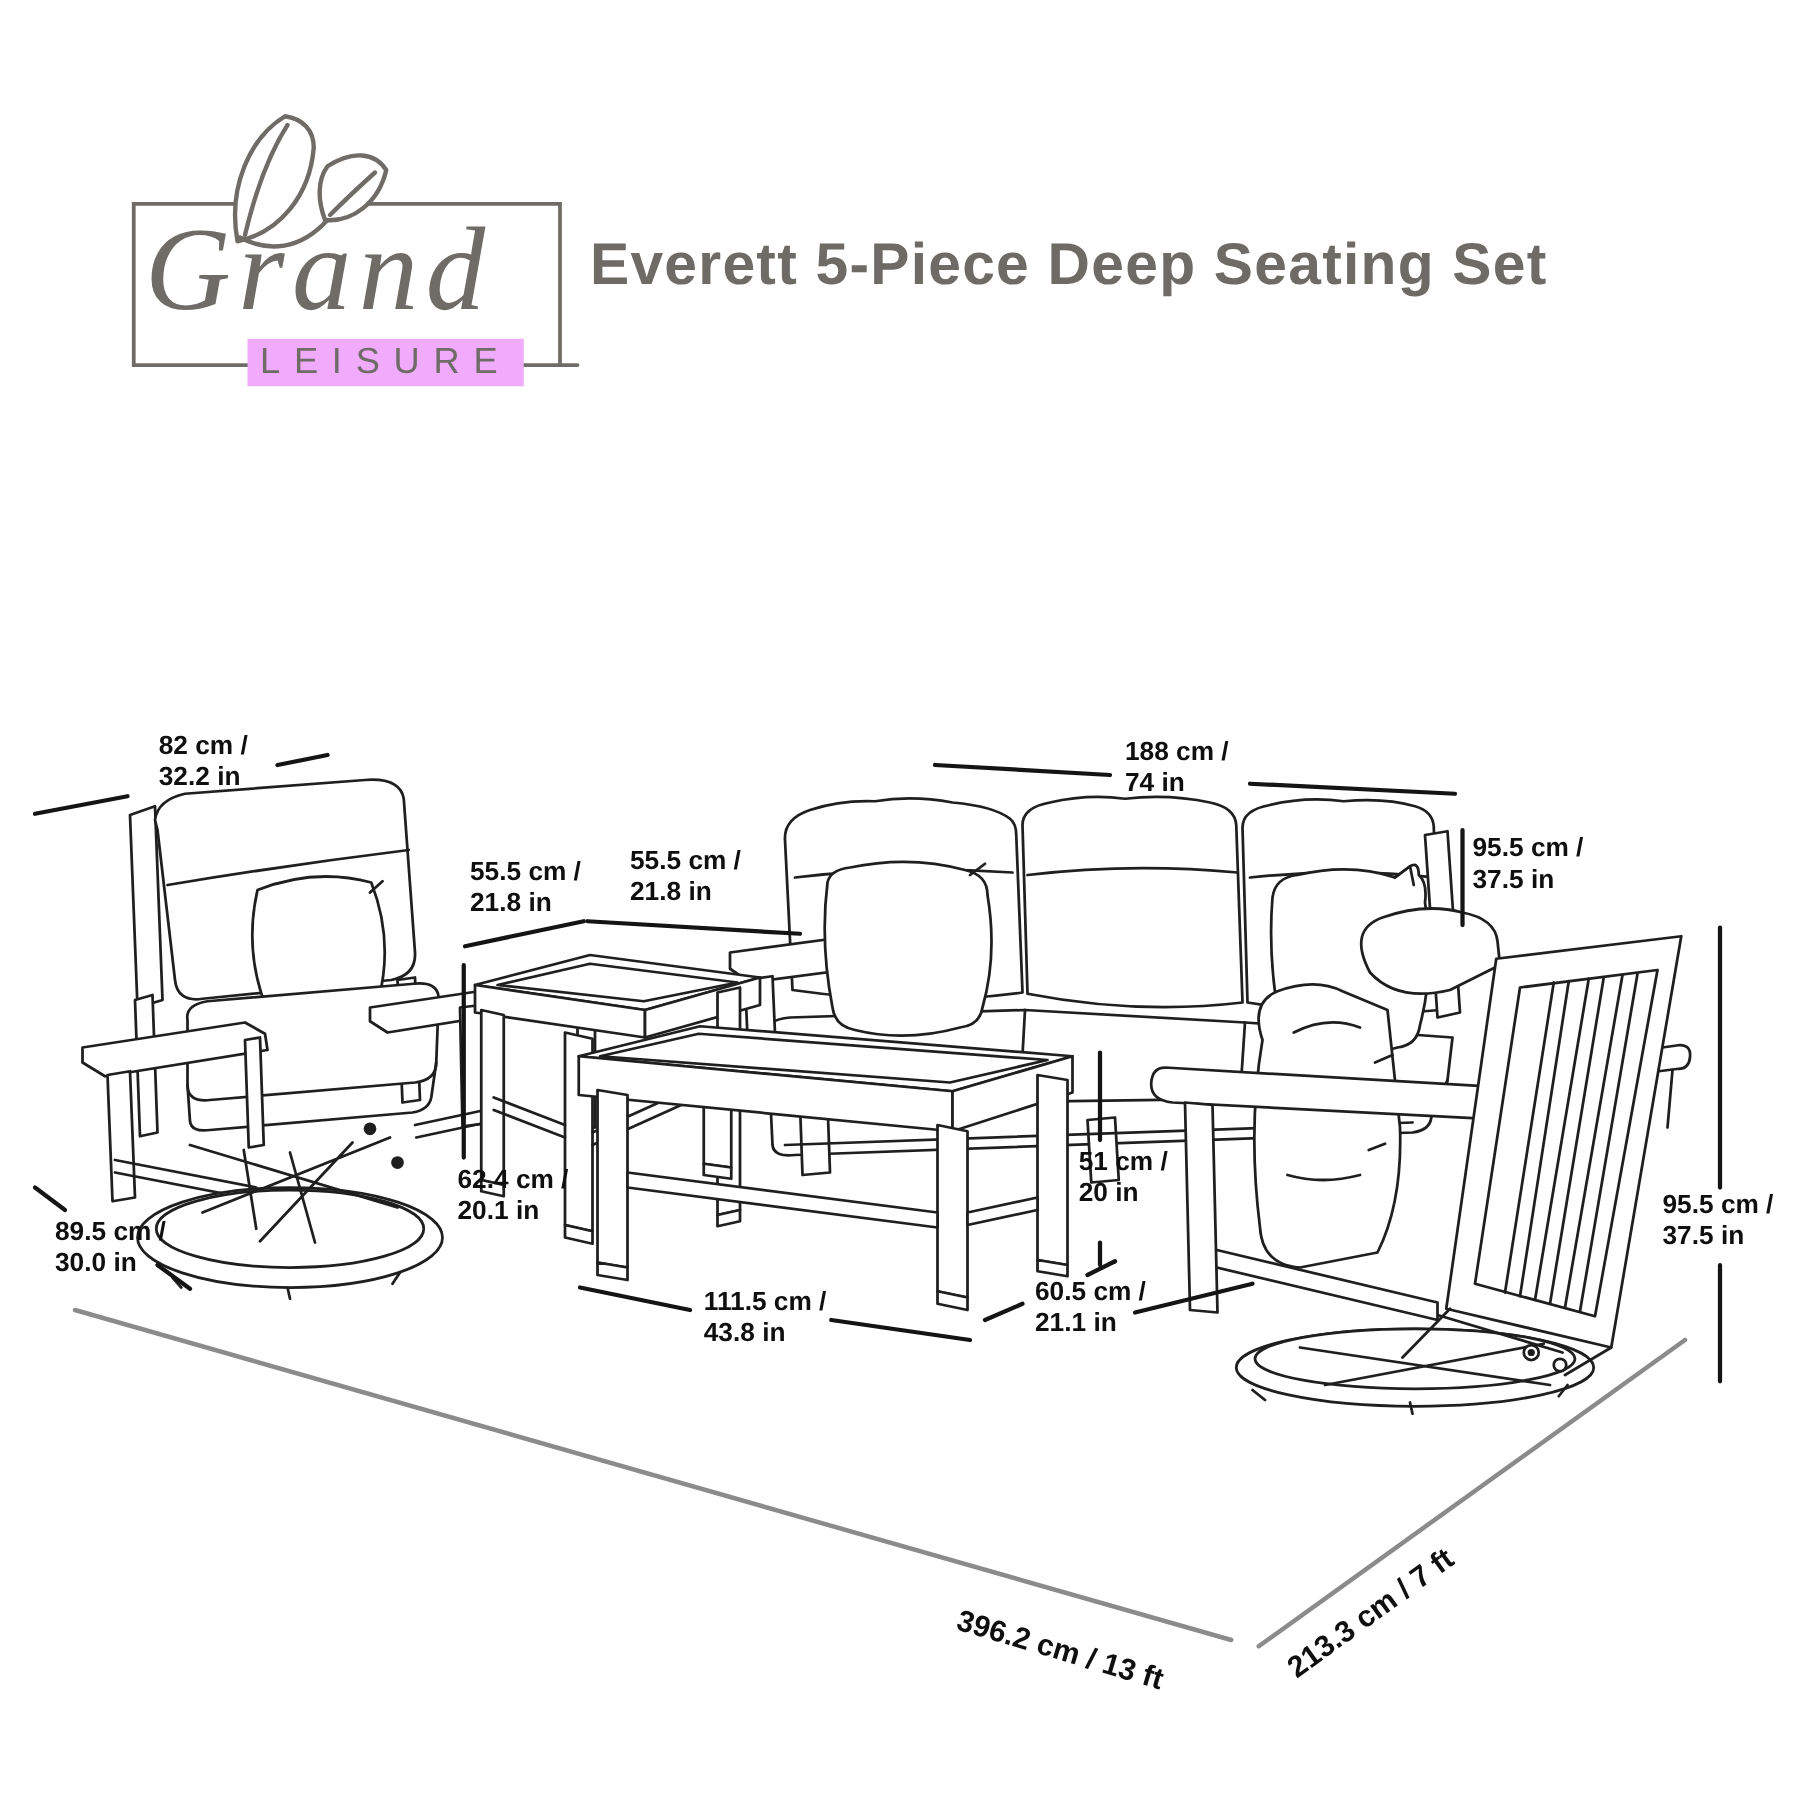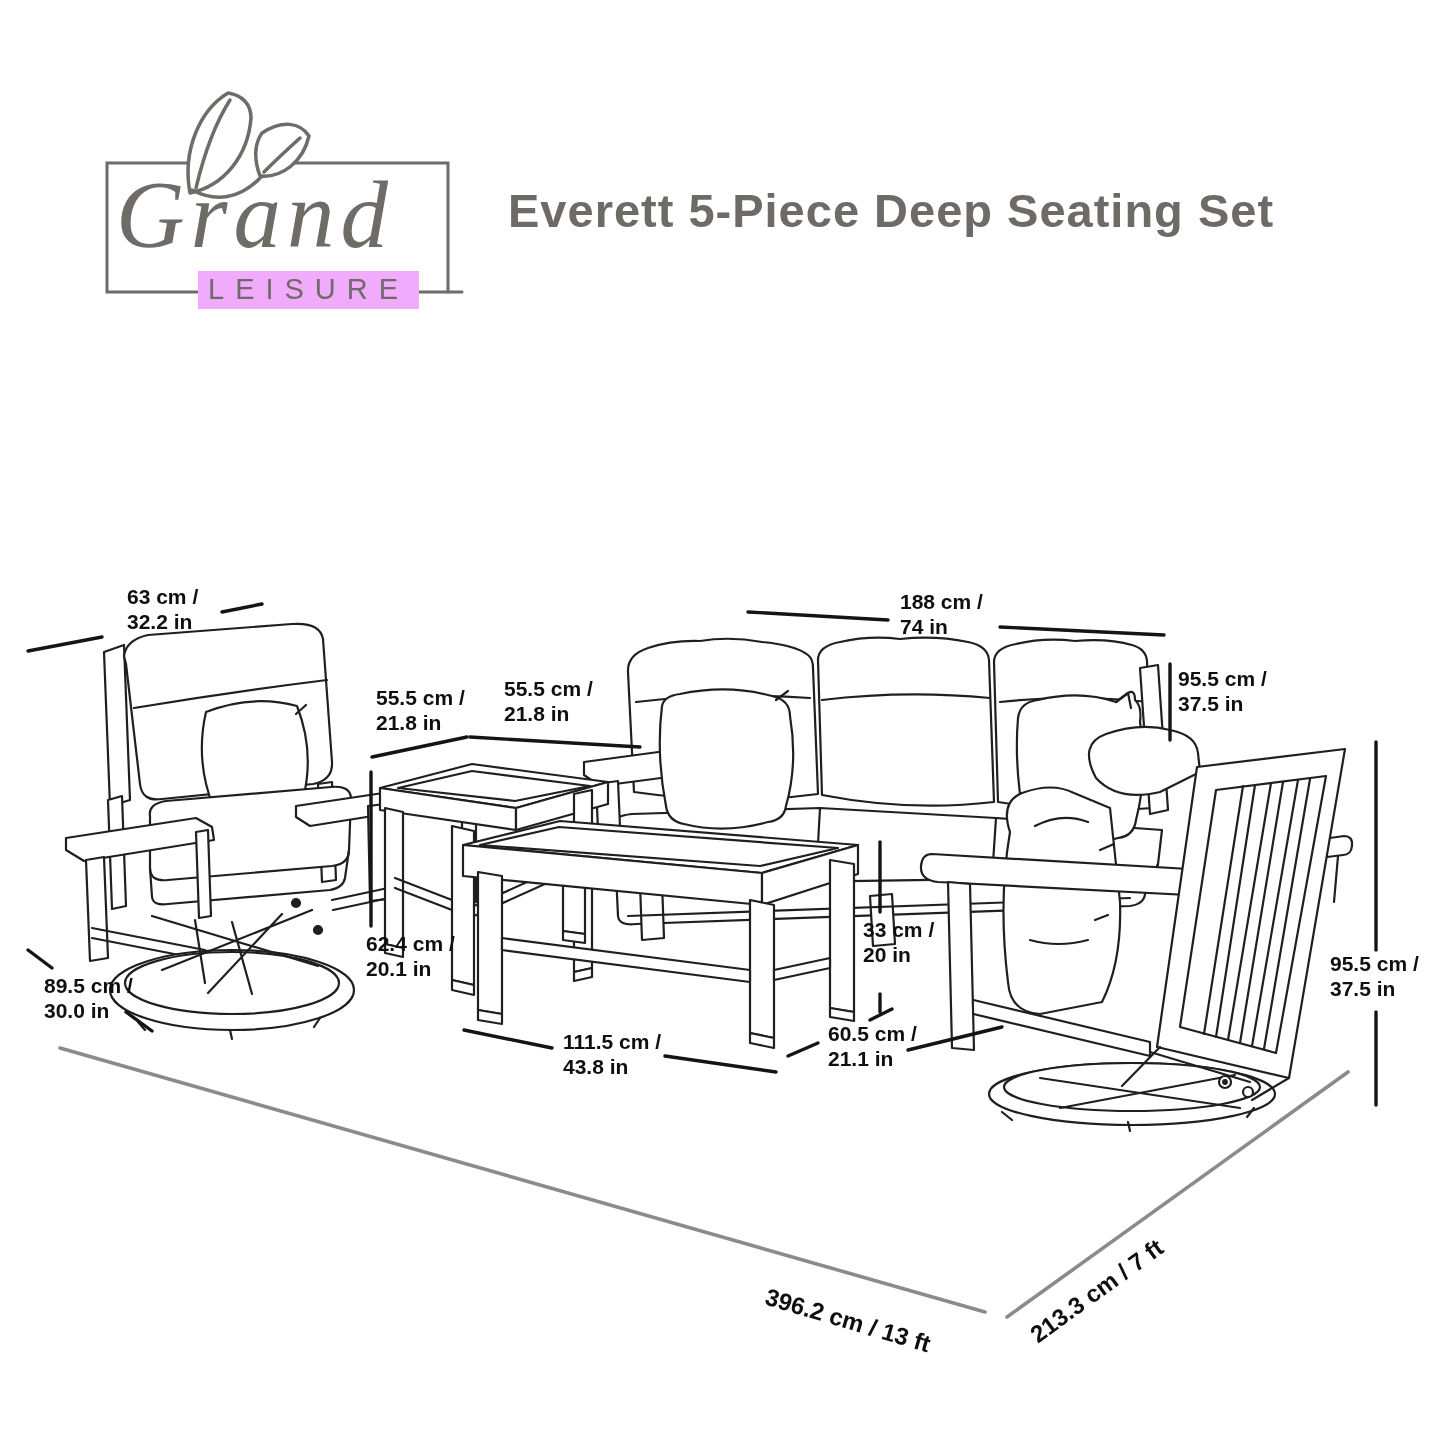--- a/index.html
+++ b/index.html
@@ -7,21 +7,21 @@
          font-family:"Liberation Sans",sans-serif;}
   #art{position:absolute;left:0;top:0;}
   .dim{position:absolute;color:#0f0f0f;font-weight:bold;font-size:21px;line-height:1.18;
        white-space:nowrap;}
   .dim-rot{position:absolute;color:#0f0f0f;font-weight:bold;font-size:24px;white-space:nowrap;}
   #brand-script{position:absolute;left:116px;top:168px;font-family:"Liberation Serif",serif;
        font-style:italic;font-size:95px;letter-spacing:6px;color:#6f6b67;line-height:1;}
   #brand-caps{position:absolute;left:198px;top:271px;font-size:29px;letter-spacing:11px;
        color:#6f6b67;background:#f0abfc;padding:0 10px;line-height:1.3;}
   #page-title{position:absolute;left:472px;top:183px;font-size:47px;font-weight:bold;
-       color:#6e6a66;letter-spacing:1px;margin-left:36px;}
+       color:#6e6a66;letter-spacing:1px;}
   #page-subtitle{position:absolute;left:475px;top:241px;font-size:37px;font-weight:normal;
        color:#a8a4a0;letter-spacing:2px;}
 </style>
 </head>
 <body>
 
 <div id="stage">
 
   <svg id="art" width="1445" height="1445" viewBox="0 0 1445 1445">
 
@@ -208,21 +208,21 @@
       <path fill="none" d="M264,172 C278,158 290,147 300,138"></path>
       <path fill="none" d="M192,190 C215,202 240,200 262,176"></path>
     </g>
   </svg>
 
   <div id="brand-script">Grand</div>
   <div id="brand-caps">LEISURE</div>
   <div id="page-title">Everett 5-Piece Deep Seating Set</div>
 
   <div class="dim" style="left:127px;top:585px">
-    <div>63 cm /</div>
+    <div>82 cm /</div>
     <div>32.2 in</div>
   </div>
   <div class="dim" style="left:900px;top:590px">
     <div>188 cm /</div>
     <div>74 in</div>
   </div>
   <div class="dim" style="left:376px;top:686px">
     <div>55.5 cm /</div>
     <div>21.8 in</div>
   </div>
@@ -232,21 +232,21 @@
   </div>
   <div class="dim" style="left:1178px;top:667px">
     <div>95.5 cm /</div>
     <div>37.5 in</div>
   </div>
   <div class="dim" style="left:366px;top:932px">
     <div>62.4 cm /</div>
     <div>20.1 in</div>
   </div>
   <div class="dim" style="left:863px;top:918px">
-    <div>33 cm /</div>
+    <div>51 cm /</div>
     <div>20 in</div>
   </div>
   <div class="dim" style="left:44px;top:974px">
     <div>89.5 cm /</div>
     <div>30.0 in</div>
   </div>
   <div class="dim" style="left:563px;top:1030px">
     <div>111.5 cm /</div>
     <div>43.8 in</div>
   </div>

